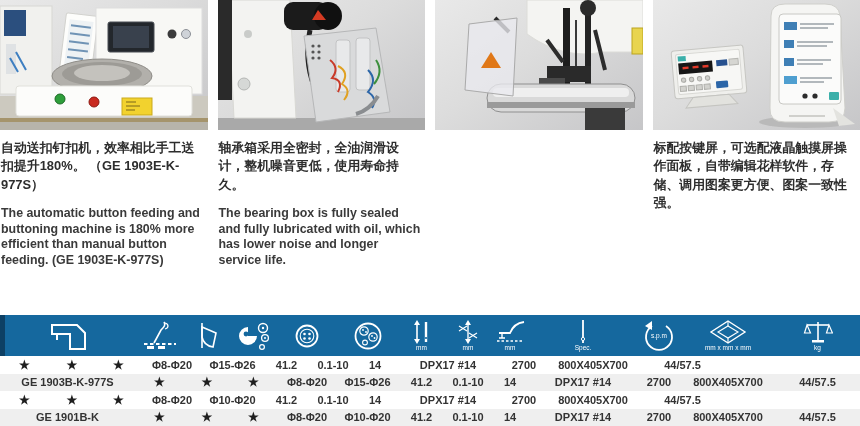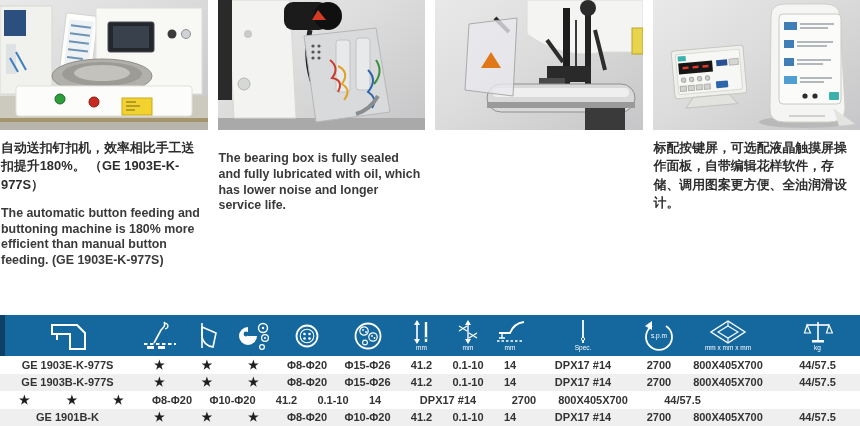--- a/index.html
+++ b/index.html
@@ -95,20 +95,21 @@
         <rect x="118" y="40" width="14" height="52" rx="3" fill="#e8e9ea" stroke="#c2c3c4"></rect>
         <rect x="138" y="38" width="14" height="52" rx="3" fill="#e8e9ea" stroke="#c2c3c4"></rect>
         <path d="M112 60 q10 8 2 18 q12 2 6 14" stroke="#c93b2a" stroke-width="2" fill="none"></path>
         <path d="M120 66 q12 6 4 18 q10 6 2 16" stroke="#e0a122" stroke-width="2" fill="none"></path>
         <path d="M150 70 q10 10 0 22 q10 6 4 16" stroke="#2c66a8" stroke-width="2" fill="none"></path>
         <path d="M158 60 q8 12 -2 24" stroke="#3d8f3d" stroke-width="2" fill="none"></path>
         <path d="M160 96 q-8 14 -22 18" stroke="#8a8d90" stroke-width="4" fill="none"></path>
       </svg>
     </div>
     <div class="desc">
+      <p class="zh">轴承箱采用全密封，全油润滑设计，整机噪音更低，使用寿命持久。</p>
       <p class="en">The bearing box is fully sealed and fully lubricated with oil, which has lower noise and longer service life.</p>
     </div>
   </div>
 
   <div class="feature">
     <div class="photo">
       <svg width="208" height="130" viewBox="0 0 208 130">
         <path d="M92 0 h116 v52 h-40 q-40 8 -76 -18 z" fill="#f4f4f2" stroke="#dcdcd8"></path>
         <rect x="128" y="8" width="7" height="76" fill="#1d1d1d"></rect>
         <rect x="150" y="4" width="6" height="82" fill="#242424"></rect>
@@ -163,21 +164,21 @@
           <rect x="26" y="84" width="6" height="5" fill="#d2d2ce" stroke="#b0b0ac"></rect>
             <rect x="34" y="84" width="6" height="5" fill="#d2d2ce" stroke="#b0b0ac"></rect>
           <rect x="42" y="84" width="6" height="5" fill="#d2d2ce" stroke="#b0b0ac"></rect>
             <rect x="50" y="84" width="6" height="5" fill="#d2d2ce" stroke="#b0b0ac"></rect>
           <rect x="62" y="82" width="12" height="7" rx="1" fill="#2c66a8"></rect>
           <polygon points="38,96 74,96 82,106 30,106" fill="#e2e2de" stroke="#c4c4c0"></polygon>
         </g>
       </svg>
     </div>
     <div class="desc">
-      <p class="zh">标配按键屏，可选配液晶触摸屏操作面板，自带编辑花样软件，存储、调用图案更方便、全油润滑设计。</p>
+      <p class="zh">标配按键屏，可选配液晶触摸屏操作面板，自带编辑花样软件，存储、调用图案更方便、图案一致性强。</p>
     </div>
   </div>
 </div>
 
 <div class="spec">
   <div class="spec-header">
     <div class="hcell c1">
       <svg width="46" height="30" viewBox="0 0 46 30">
         <path d="M40 28 V12 L32 4 H7 v9 h18 v15 z" fill="none" stroke="#fff" stroke-width="2"></path>
         <path d="M12 13 v6" stroke="#fff" stroke-width="2"></path>
@@ -288,21 +289,20 @@
         <path d="M4 5 l-2.5 8 h6 z" fill="none" stroke="#fff" stroke-width="1.2"></path>
         <path d="M26 5 l-2.5 8 h6 z" fill="none" stroke="#fff" stroke-width="1.2"></path>
         <rect x="9" y="20" width="12" height="2.5" fill="#fff"></rect>
       </svg>
       <span class="sub">kg</span>
     </div>
   </div>
 
   <div class="rows">
     <div class="row">
-      <div class="cell c1">GE 1903E-K-977S</div>
       <div class="cell c2 star">★</div>
       <div class="cell c3 star">★</div>
       <div class="cell c4 star">★</div>
       <div class="cell c5">Φ8-Φ20</div>
       <div class="cell c6">Φ15-Φ26</div>
       <div class="cell c7">41.2</div>
       <div class="cell c8">0.1-10</div>
       <div class="cell c9">14</div>
       <div class="cell c10">DPX17 #14</div>
       <div class="cell c11">2700</div>

